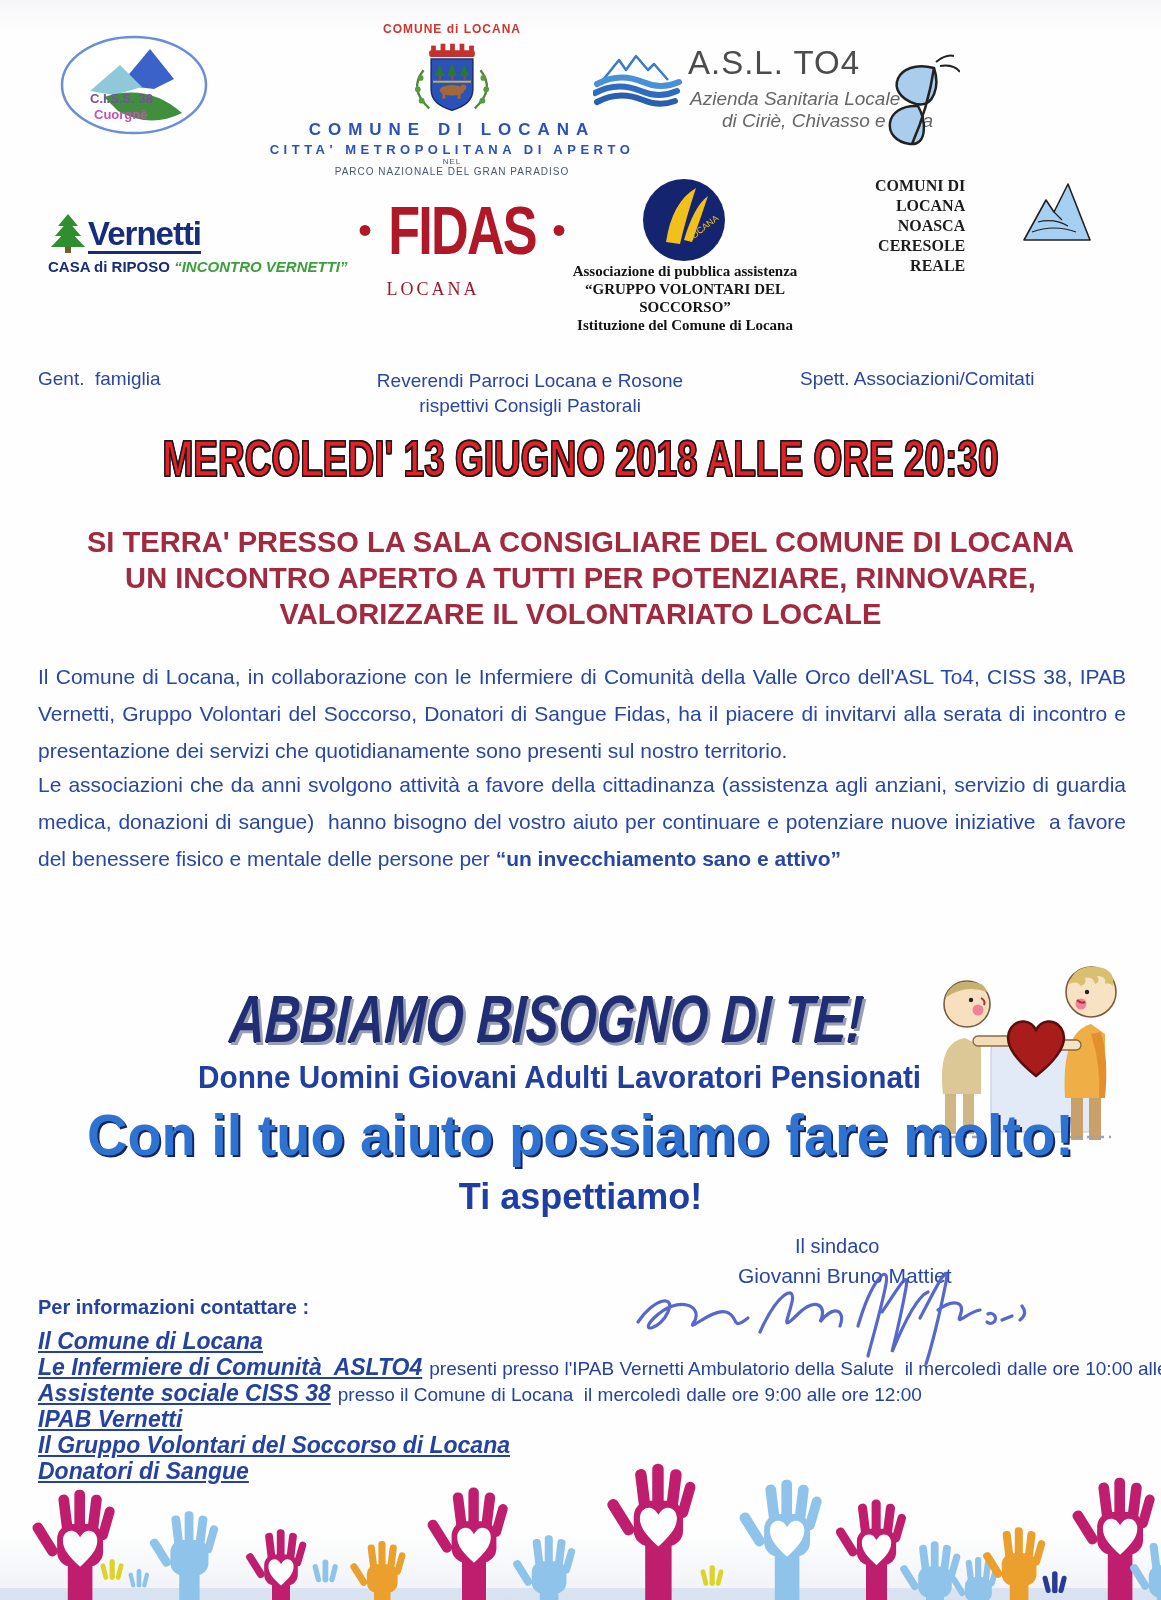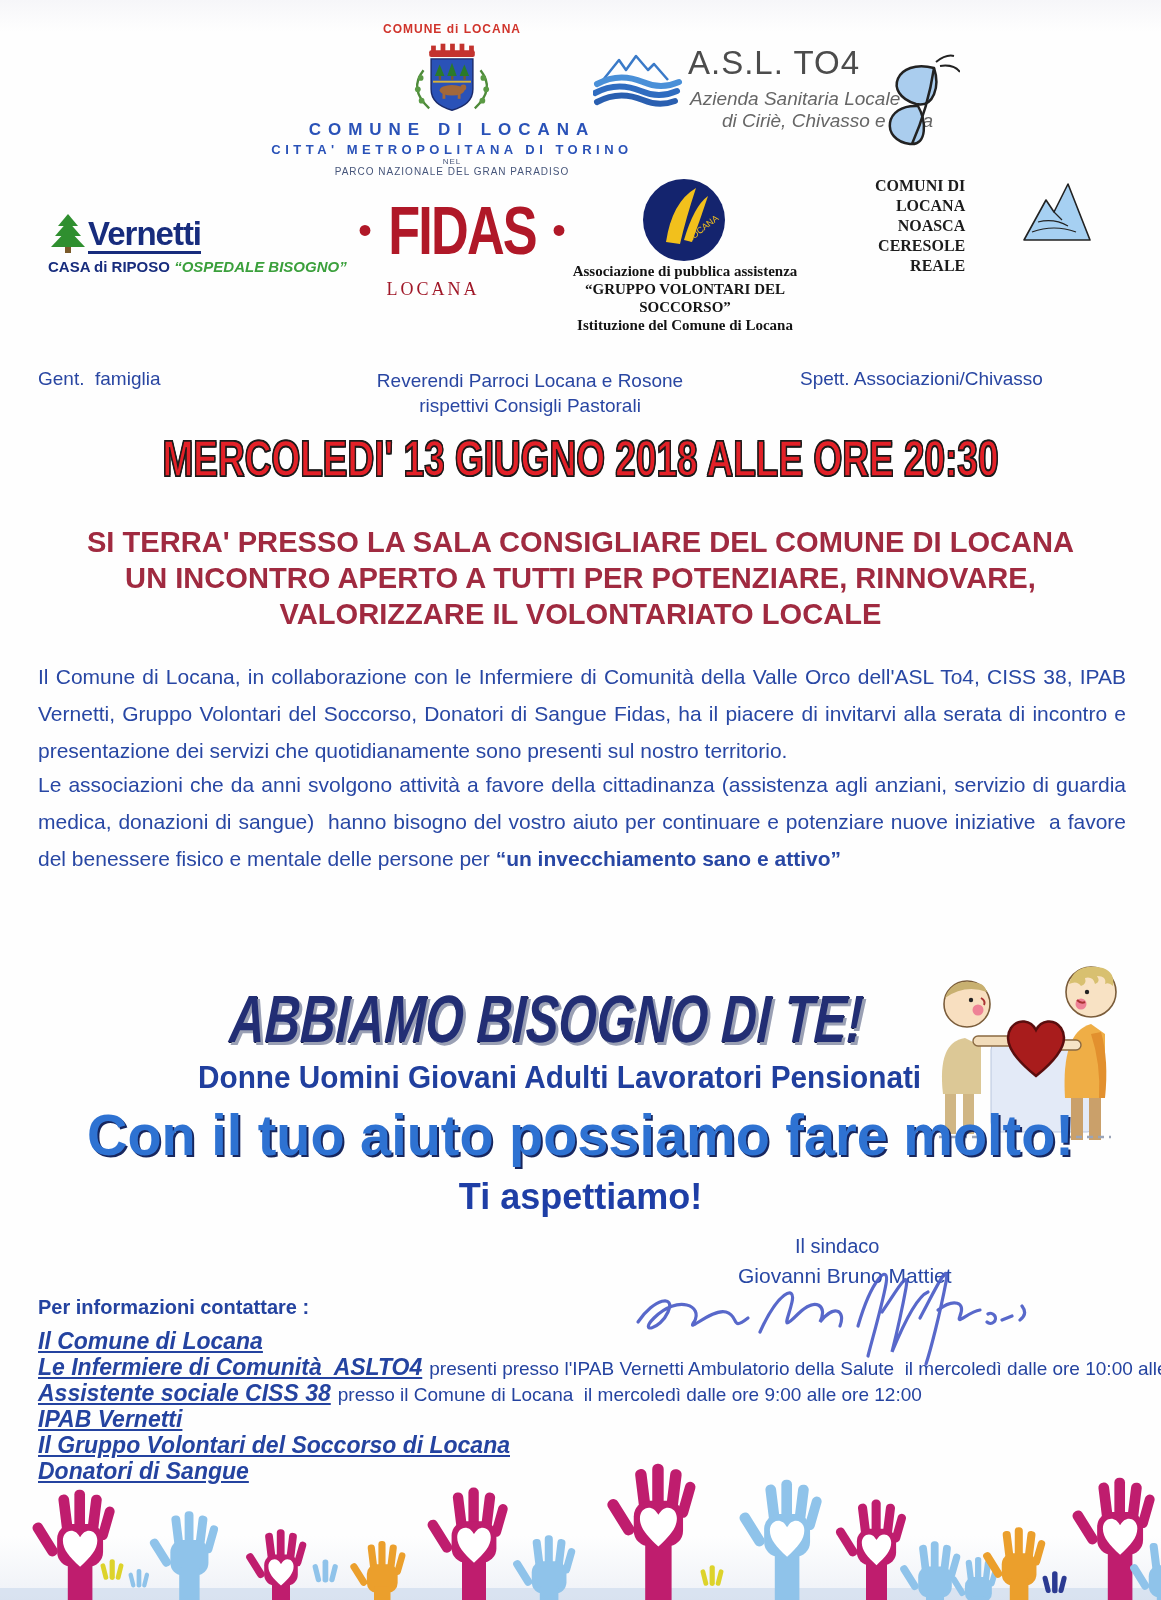--- a/index.html
+++ b/index.html
@@ -66,20 +66,30 @@
   .contact-name{font-weight:bold;font-style:italic;text-decoration:underline;font-size:23px;}
   .contact-info{font-size:19px;margin-left:7px;}
   .contact-info:empty{display:none;}
   .bottom-strip{left:0;bottom:0;width:100%;height:12px;background:#ccdaec;opacity:.65;}
 </style>
 </head>
 <body>
 
 <div class="page">
 
+  <div class="abs" style="left:58px;top:33px;">
+    <svg width="152" height="106" viewBox="0 0 152 106">
+      <ellipse cx="76" cy="52" rx="72" ry="48" fill="#ffffff" stroke="#6a8fd8" stroke-width="2.5"></ellipse>
+      <polygon points="62,52 92,16 116,46 96,56" fill="#3a62c8"></polygon>
+      <polygon points="32,58 62,32 84,54 56,62" fill="#8fc8d8"></polygon>
+      <path d="M46 64 Q90 50 124 80 Q92 96 60 78 Z" fill="#3f8f3f"></path>
+    </svg>
+    <div class="abs ciss-text1" style="left:32px;top:58px;">C.I.S.S. 38</div>
+    <div class="abs ciss-text2" style="left:36px;top:74px;">Cuorgnè</div>
+  </div>
 
   <div class="abs" style="left:250px;top:22px;width:404px;">
     <div class="crest-caption">COMUNE di LOCANA</div>
     <svg width="120" height="76" viewBox="0 0 120 80" style="display:block;margin:2px auto 0;">
       <path d="M30 34 q-16 20 6 40" fill="none" stroke="#4e8a3a" stroke-width="2.5"></path>
       <path d="M90 34 q16 20 -6 40" fill="none" stroke="#4e8a3a" stroke-width="2.5"></path>
       <circle cx="27" cy="42" r="3" fill="#5a9a44"></circle>
         <circle cx="24" cy="54" r="3" fill="#5a9a44"></circle>
         <circle cx="28" cy="66" r="3" fill="#5a9a44"></circle>
       <circle cx="93" cy="42" r="3" fill="#5a9a44"></circle>
@@ -98,21 +108,21 @@
         <rect x="59" y="40" width="2.5" height="4" fill="#7a5a2a"></rect>
       <polygon points="73,28 78,40 68,40" fill="#2a7a2a"></polygon>
         <rect x="72" y="40" width="2.5" height="4" fill="#7a5a2a"></rect>
       <rect x="40" y="45" width="40" height="2" fill="#d8b23a"></rect>
       <ellipse cx="60" cy="55" rx="13" ry="5.5" fill="#a2683a"></ellipse>
       <rect x="50" y="57" width="3" height="7" fill="#a2683a"></rect>
         <rect x="66" y="57" width="3" height="7" fill="#a2683a"></rect>
       <circle cx="72" cy="52" r="3" fill="#a2683a"></circle>
     </svg>
     <div class="comune-name" style="margin-top:6px;">COMUNE DI LOCANA</div>
-    <div class="comune-sub1" style="margin-top:2px;">CITTA' METROPOLITANA DI TORINO</div>
+    <div class="comune-sub1" style="margin-top:2px;">CITTA' METROPOLITANA DI APERTO</div>
     <div class="comune-sub2">NEL</div>
     <div class="comune-sub3">PARCO NAZIONALE DEL GRAN PARADISO</div>
   </div>
 
   <div class="abs" style="left:593px;top:52px;">
     <svg width="92" height="58" viewBox="0 0 92 58">
       <path d="M10 28 L26 8 L33 18 L43 4 L55 18 L61 12 L75 28" fill="none" stroke="#3a7ac8" stroke-width="2.5" stroke-linejoin="round"></path>
       <path d="M4 32 q22 -12 46 -2 q18 8 36 0" fill="none" stroke="#4a90d8" stroke-width="6" stroke-linecap="round"></path>
       <path d="M2 41 q22 -12 46 -2 q18 8 36 0" fill="none" stroke="#2f6cc0" stroke-width="6" stroke-linecap="round"></path>
       <path d="M4 50 q22 -12 46 -2 q16 7 32 1" fill="none" stroke="#2a5fb0" stroke-width="6" stroke-linecap="round"></path>
@@ -138,21 +148,21 @@
       <svg width="40" height="42" viewBox="0 0 40 42">
         <polygon points="20,2 30,14 10,14" fill="#2f8f2f"></polygon>
         <polygon points="20,9 33,24 7,24" fill="#2f8f2f"></polygon>
         <polygon points="20,17 37,35 3,35" fill="#2f8f2f"></polygon>
         <rect x="17" y="35" width="6" height="6" fill="#7a5a2a"></rect>
       </svg>
       <span class="vernetti-name">Vernetti</span>
     </div>
     <div class="vernetti-sub" style="margin-top:4px;">
       <span class="blue">CASA di RIPOSO</span>
-      <span class="green">“OSPEDALE BISOGNO”</span>
+      <span class="green">“INCONTRO VERNETTI”</span>
     </div>
   </div>
 
   <div class="abs" style="left:358px;top:196px;width:150px;text-align:center;">
     <div class="fidas-word">
       <span class="fidas-dot">•</span>
       <span class="fidas-name">FIDAS</span>
       <span class="fidas-dot">•</span>
     </div>
     <div class="fidas-loc" style="margin-top:16px;">LOCANA</div>
@@ -186,21 +196,21 @@
       <polygon points="6,62 28,22 36,34 50,6 72,62" fill="#a6d0f2" stroke="#222" stroke-width="1.6" stroke-linejoin="round"></polygon>
       <path d="M20 44 q16 -4 30 4 M14 54 q22 -8 44 0 M36 34 l8 8" fill="none" stroke="#222" stroke-width="1.2"></path>
     </svg>
   </div>
 
   <div class="abs addr" style="left:38px;top:368px;">Gent.&nbsp; famiglia</div>
   <div class="abs addr addr-center" style="left:330px;top:368px;width:400px;">
     <div>Reverendi Parroci Locana e Rosone</div>
     <div>rispettivi Consigli Pastorali</div>
   </div>
-  <div class="abs addr" style="left:800px;top:368px;">Spett. Associazioni/Chivasso</div>
+  <div class="abs addr" style="left:800px;top:368px;">Spett. Associazioni/Comitati</div>
 
   <div class="abs headline" style="left:0;top:430px;">MERCOLEDI' 13 GIUGNO 2018 ALLE ORE 20:30</div>
 
   <div class="abs subhead" style="left:0;top:524px;">
     <div>SI TERRA' PRESSO LA SALA CONSIGLIARE DEL COMUNE DI LOCANA</div>
     <div>UN INCONTRO APERTO A TUTTI PER POTENZIARE, RINNOVARE,</div>
     <div>VALORIZZARE IL VOLONTARIATO LOCALE</div>
   </div>
 
   <div class="abs para" style="left:38px;top:658px;width:1088px;">Il Comune di Locana, in collaborazione con le Infermiere di Comunità della Valle Orco dell'ASL To4, CISS 38, IPAB Vernetti, Gruppo Volontari del Soccorso, Donatori di Sangue Fidas, ha il piacere di invitarvi alla serata di incontro e presentazione dei servizi che quotidianamente sono presenti sul nostro territorio.</div>

